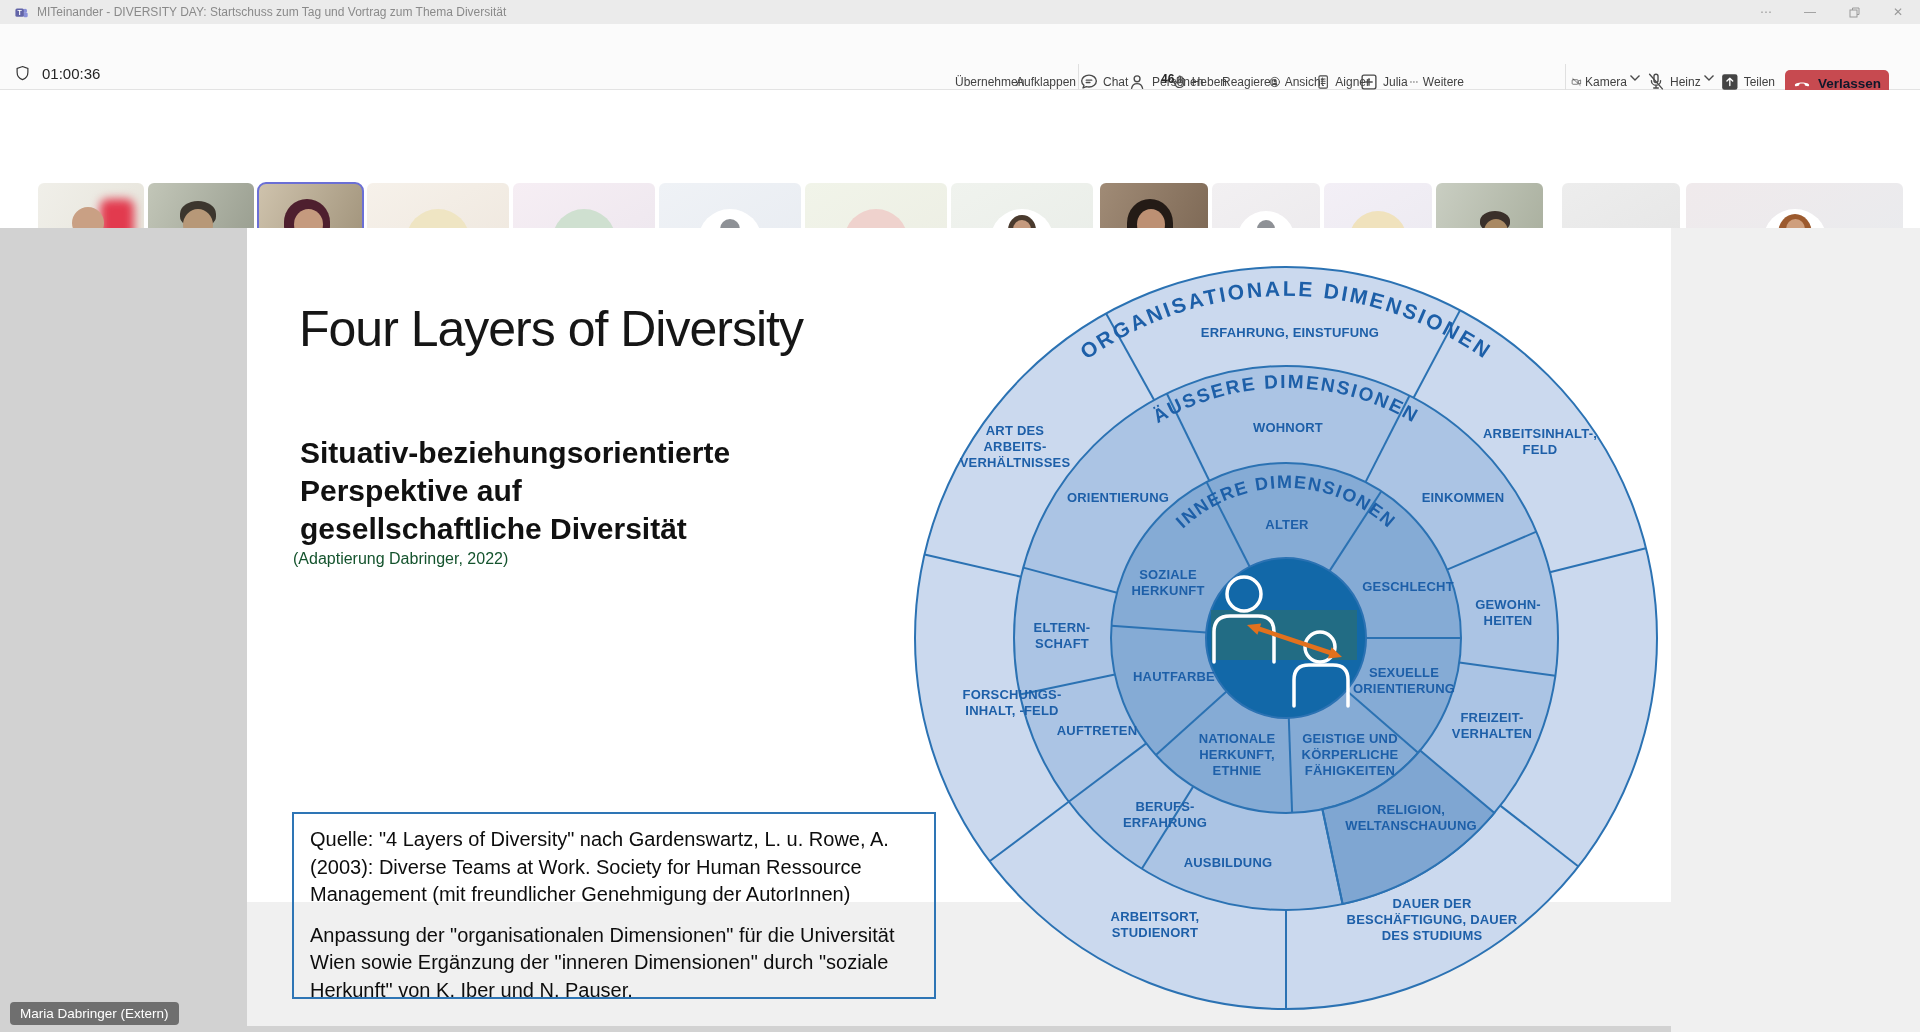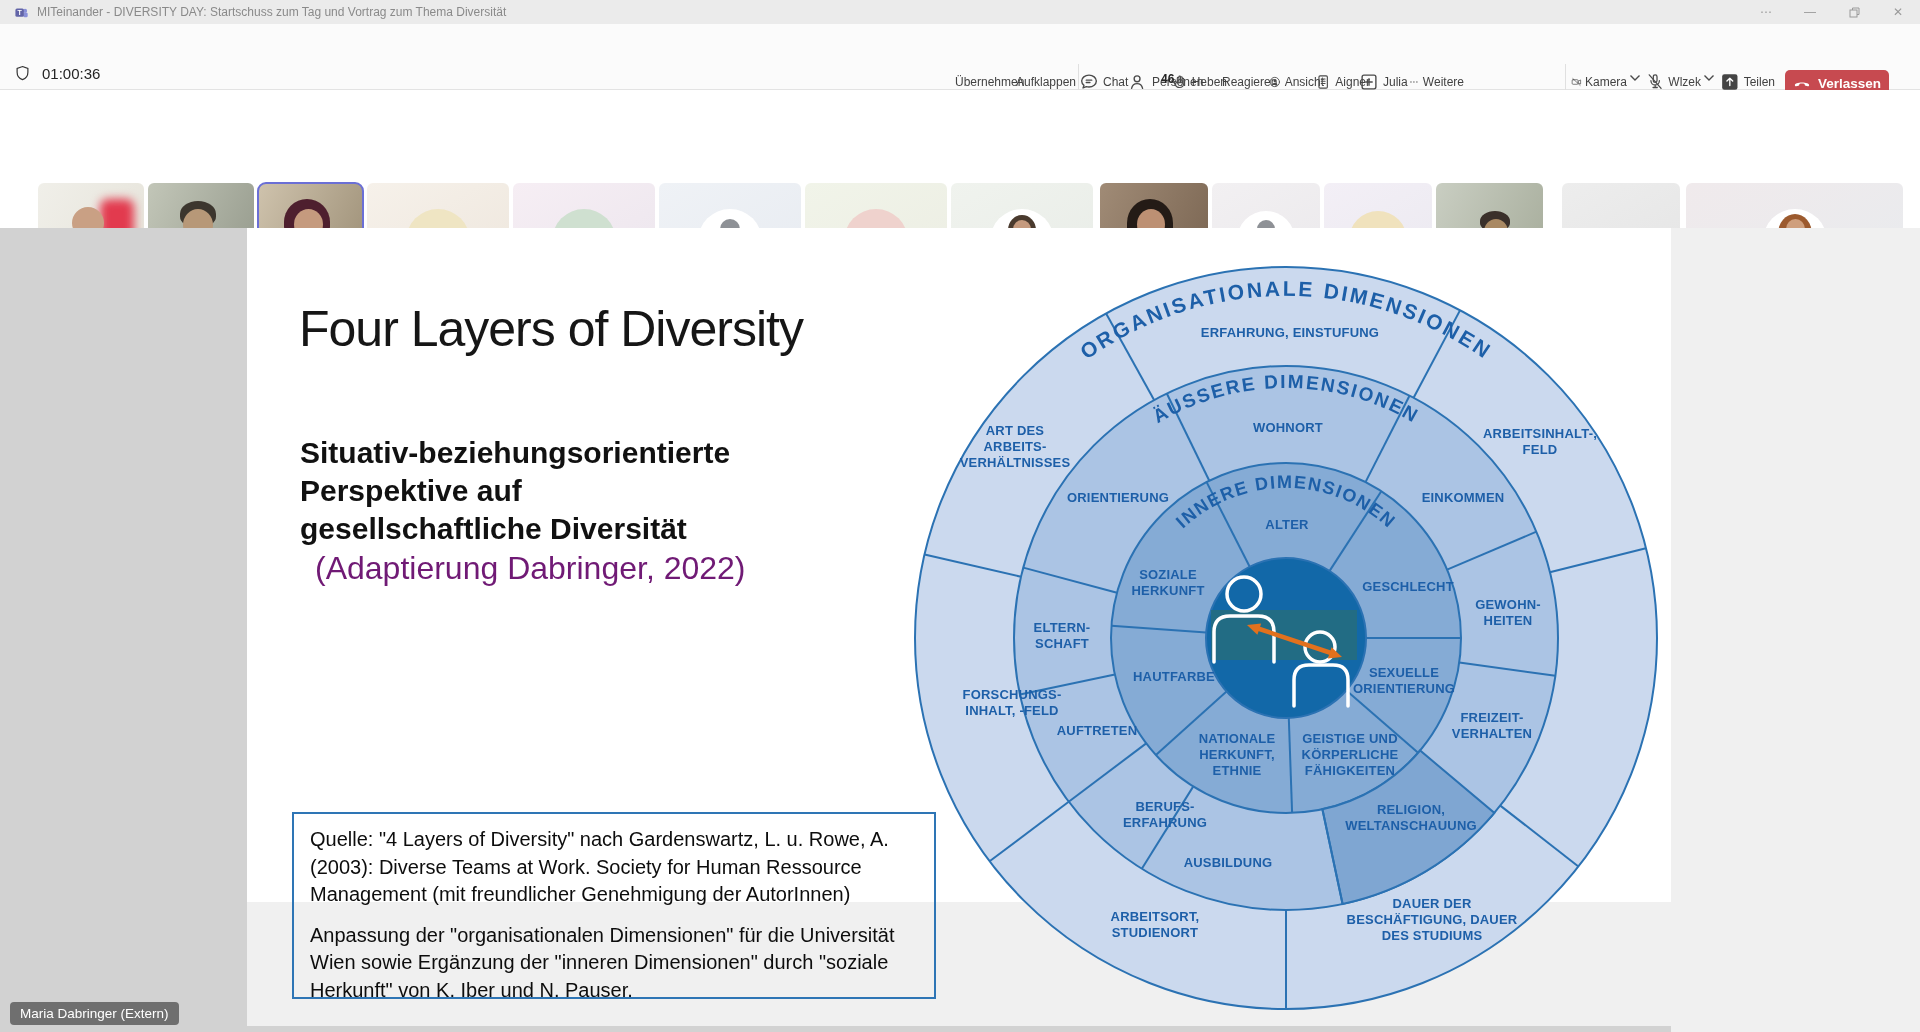--- a/index.html
+++ b/index.html
@@ -17,21 +17,21 @@
   .toolbar { position:absolute; left:0; top:24px; width:1920px; height:66px; background:#fbfbfb; border-bottom:1px solid #e3e3e3; }
   .timer { position:absolute; left:13px; top:40px; display:flex; align-items:center; gap:10px; font-size:15px; color:#242424; }
   .tbtn { position:absolute; top:33px; width:56px; height:50px; display:flex; flex-direction:row; align-items:center; gap:3px; cursor:pointer; }
   .tbtn svg { width:22px; height:22px; stroke:#4a4a4a; fill:none; stroke-width:1.5; stroke-linecap:round; stroke-linejoin:round; }
   .tbtn .lbl { font-size:12px; color:#424242; white-space:nowrap; }
   .cnt { position:absolute; left:34px; top:1px; font-size:12px; font-weight:bold; color:#242424; }
   .vsep { position:absolute; top:40px; width:1px; height:34px; background:#e0e0e0; }
   .chev { position:absolute; top:44px; width:12px; height:8px; }
   .chev svg { width:12px; height:8px; stroke:#4a4a4a; fill:none; stroke-width:1.4; }
   .leave { position:absolute; left:1785px; top:46px; width:104px; height:27px; background:#c74a50; border-radius:5px; display:flex; align-items:center; justify-content:center; gap:7px; cursor:pointer; }
-  .leave span { color:#ffffff; font-size:13.5px; font-weight:bold; }
+  .leave span { color:#0f172a; font-size:13.5px; font-weight:bold; }
   .teilen-box { width:22px; height:22px; }
 
   
   .strip { position:absolute; left:0; top:90px; width:1920px; height:138px; background:#fff; }
   .sarrow { position:absolute; top:145px; width:20px; height:26px; display:flex; align-items:center; justify-content:center; cursor:pointer; }
   .sarrow svg { width:9px; height:16px; stroke:#555; fill:none; stroke-width:1.6; stroke-linecap:round; stroke-linejoin:round; }
   .tile { position:absolute; top:93px; height:131px; border-radius:6px; overflow:hidden; cursor:pointer; }
   .tile.active { outline:2.5px solid #6b6fd6; outline-offset:-1px; border-radius:8px; }
   .nlabel { position:absolute; left:6px; bottom:6px; max-width:calc(100% - 14px); background:rgba(66,66,66,.78); border-radius:4px; padding:2px 7px; display:flex; align-items:center; gap:6px; color:#fff; font-size:12.5px; }
   .nlabel .nm { white-space:nowrap; overflow:hidden; text-overflow:ellipsis; }
@@ -45,21 +45,21 @@
   .pb { border-radius:46% 46% 0 0; }
   .hair { border-radius:50% 50% 40% 40%; }
 
   
   .stage-left { position:absolute; left:0; top:228px; width:247px; height:804px; background:#d2d2d2; }
   .stage-right { position:absolute; left:1671px; top:228px; width:249px; height:804px; background:#f0f0f0; }
   .stage-bottom { position:absolute; left:0; top:1026px; width:1671px; height:6px; background:#d2d2d2; }
   .slide { position:absolute; left:247px; top:228px; width:1424px; height:674px; background:#fff; }
   .s-title { position:absolute; left:52px; top:72px; font-size:50px; font-weight:400; letter-spacing:-1px; color:#161616; }
   .s-sub { position:absolute; left:53px; top:206px; font-size:30px; font-weight:bold; color:#111; line-height:1.26; white-space:pre-line; }
-  .s-attr { position:absolute; left:68px; top:322px; font-size:32px; color:#701a75; }
+  .s-attr { position:absolute; left:46px; top:322px; font-size:16px; color:#14532d; }
   .srcbox { position:absolute; left:45px; top:584px; width:644px; height:187px; border:2px solid #2e75b5; padding:12px 16px; }
   .srcbox p { font-size:20px; line-height:1.38; color:#0d0d0d; margin-bottom:13px; }
 
   
   .diagram { position:absolute; left:659px; top:30px; width:760px; height:760px; }
   .diagram svg.wheel { position:absolute; left:0; top:0; width:760px; height:760px; }
   .dlbl { position:absolute; transform:translate(-50%,-50%); font-size:13px; font-weight:bold; color:#1d5fa8; text-align:center; line-height:1.22; letter-spacing:.2px; white-space:pre-line; }
   .arc-t { font-weight:bold; fill:#1d5fa8; font-family:"Liberation Sans", sans-serif; }
 
   .tooltip { position:absolute; left:10px; top:1002px; background:#6f6f6f; color:#fff; font-size:13.5px; padding:4px 10px; border-radius:4px; }
@@ -188,21 +188,21 @@
     </div>
     <div class="chev" style="left:1629px"><svg viewBox="0 0 12 8">
           <path d="M1.5 1.5L6 6l4.5-4.5"></path>
         </svg></div>
     <div class="tbtn" style="left:1645px">
       <svg viewBox="0 0 24 24">
           <rect x="9.8" y="3.5" width="4.4" height="9" rx="2.2"></rect>
           <path d="M7 10.5a5 5 0 0 0 10 0M12 15.5v3M9.5 18.5h5"></path>
           <line x1="5" y1="3.5" x2="19" y2="19.5"></line>
         </svg>
-      <span class="lbl">Wlzek</span>
+      <span class="lbl">Heinz</span>
     </div>
     <div class="chev" style="left:1703px"><svg viewBox="0 0 12 8">
           <path d="M1.5 1.5L6 6l4.5-4.5"></path>
         </svg></div>
     <div class="tbtn" style="left:1719px">
       <svg class="teilen-box" viewBox="0 0 24 24">
           <rect x="3.5" y="3.5" width="17" height="17" rx="2.5" fill="#444" stroke="none"></rect>
           <path d="M12 16V8M8.8 11L12 7.8l3.2 3.2" stroke="#fff"></path>
         </svg>
       <span class="lbl">Teilen</span>

